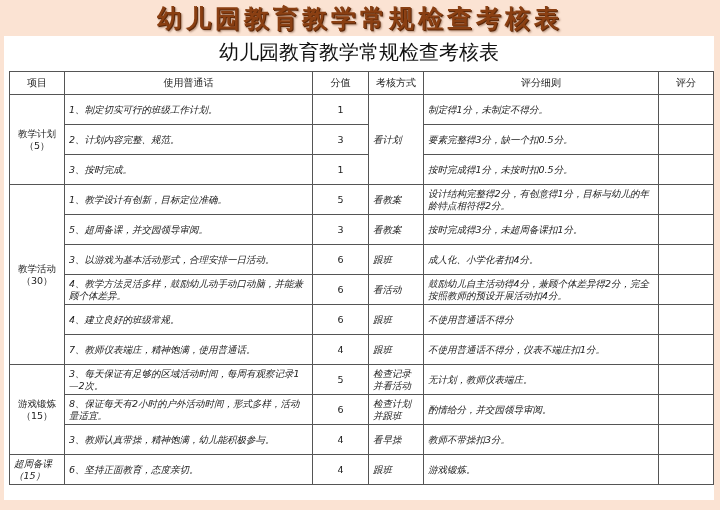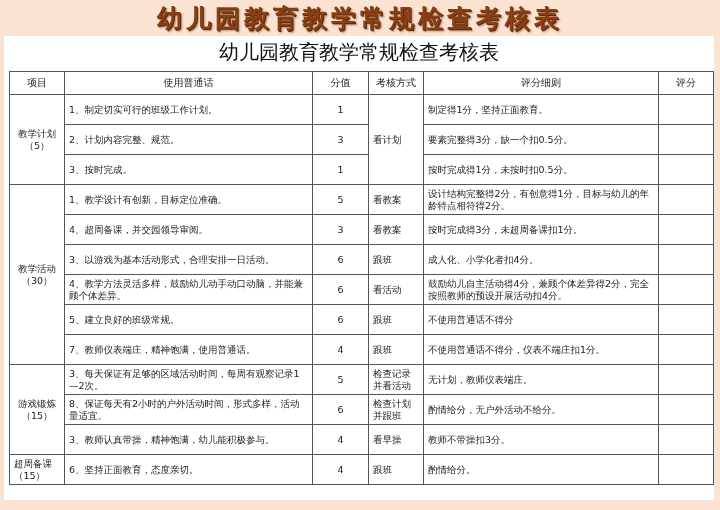--- a/index.html
+++ b/index.html
@@ -35,21 +35,21 @@
   td, th {
     border:1.5px solid #555;
     padding:0 4px;
     line-height:12px;
     vertical-align:middle;
     overflow:hidden;
   }
   th { height:22px; font-weight:normal; font-size:10px; text-align:center; }
   td { height:29px; }
   .c { text-align:center; }
-  .l { text-align:left; }
+  .l { text-align:left;font-style:italic; }
   .cat { text-align:center; }
 </style>
 </head>
 <body>
 
 <div class="banner">
   <span>幼儿园教育教学常规检查考核表</span>
 </div>
 
 <div class="panel">
@@ -77,21 +77,21 @@
     <tbody>
 
       <tr>
         <td class="cat" rowspan="3">
           <span>教学计划</span><br>
           <span>（5）</span>
         </td>
         <td class="l">1、制定切实可行的班级工作计划。</td>
         <td class="c">1</td>
         <td class="l" rowspan="3">看计划</td>
-        <td class="l">制定得1分，坚持正面教育。</td>
+        <td class="l">制定得1分，未制定不得分。</td>
         <td></td>
       </tr>
       <tr>
         <td class="l">2、计划内容完整、规范。</td>
         <td class="c">3</td>
         <td class="l">要素完整得3分，缺一个扣0.5分。</td>
         <td></td>
       </tr>
       <tr>
         <td class="l">3、按时完成。</td>
@@ -105,42 +105,42 @@
           <span>教学活动</span><br>
           <span>（30）</span>
         </td>
         <td class="l">1、教学设计有创新，目标定位准确。</td>
         <td class="c">5</td>
         <td class="l">看教案</td>
         <td class="l">设计结构完整得2分，有创意得1分，目标与幼儿的年龄特点相符得2分。</td>
         <td></td>
       </tr>
       <tr>
-        <td class="l">4、超周备课，并交园领导审阅。</td>
+        <td class="l">5、超周备课，并交园领导审阅。</td>
         <td class="c">3</td>
         <td class="l">看教案</td>
         <td class="l">按时完成得3分，未超周备课扣1分。</td>
         <td></td>
       </tr>
       <tr>
         <td class="l">3、以游戏为基本活动形式，合理安排一日活动。</td>
         <td class="c">6</td>
         <td class="l">跟班</td>
         <td class="l">成人化、小学化者扣4分。</td>
         <td></td>
       </tr>
       <tr>
         <td class="l">4、教学方法灵活多样，鼓励幼儿动手动口动脑，并能兼顾个体差异。</td>
         <td class="c">6</td>
         <td class="l">看活动</td>
         <td class="l">鼓励幼儿自主活动得4分，兼顾个体差异得2分，完全按照教师的预设开展活动扣4分。</td>
         <td></td>
       </tr>
       <tr>
-        <td class="l">5、建立良好的班级常规。</td>
+        <td class="l">4、建立良好的班级常规。</td>
         <td class="c">6</td>
         <td class="l">跟班</td>
         <td class="l">不使用普通话不得分</td>
         <td></td>
       </tr>
       <tr>
         <td class="l">7、教师仪表端庄，精神饱满，使用普通话。</td>
         <td class="c">4</td>
         <td class="l">跟班</td>
         <td class="l">不使用普通话不得分，仪表不端庄扣1分。</td>
@@ -155,37 +155,37 @@
         <td class="l">3、每天保证有足够的区域活动时间，每周有观察记录1—2次。</td>
         <td class="c">5</td>
         <td class="l">检查记录并看活动</td>
         <td class="l">无计划，教师仪表端庄。</td>
         <td></td>
       </tr>
       <tr>
         <td class="l">8、保证每天有2小时的户外活动时间，形式多样，活动量适宜。</td>
         <td class="c">6</td>
         <td class="l">检查计划并跟班</td>
-        <td class="l">酌情给分，无户外活动不给分。</td>
+        <td class="l">酌情给分，并交园领导审阅。</td>
         <td></td>
       </tr>
       <tr>
         <td class="l">3、教师认真带操，精神饱满，幼儿能积极参与。</td>
         <td class="c">4</td>
         <td class="l">看早操</td>
         <td class="l">教师不带操扣3分。</td>
         <td></td>
       </tr>
 
       <tr>
         <td class="l">
           <span>超周备课</span><br>
           <span>（15）</span>
         </td>
         <td class="l">6、坚持正面教育，态度亲切。</td>
         <td class="c">4</td>
         <td class="l">跟班</td>
-        <td class="l">酌情给分。</td>
+        <td class="l">游戏锻炼。</td>
         <td></td>
       </tr>
     </tbody>
   </table>
 </div>
 
 </body></html>

